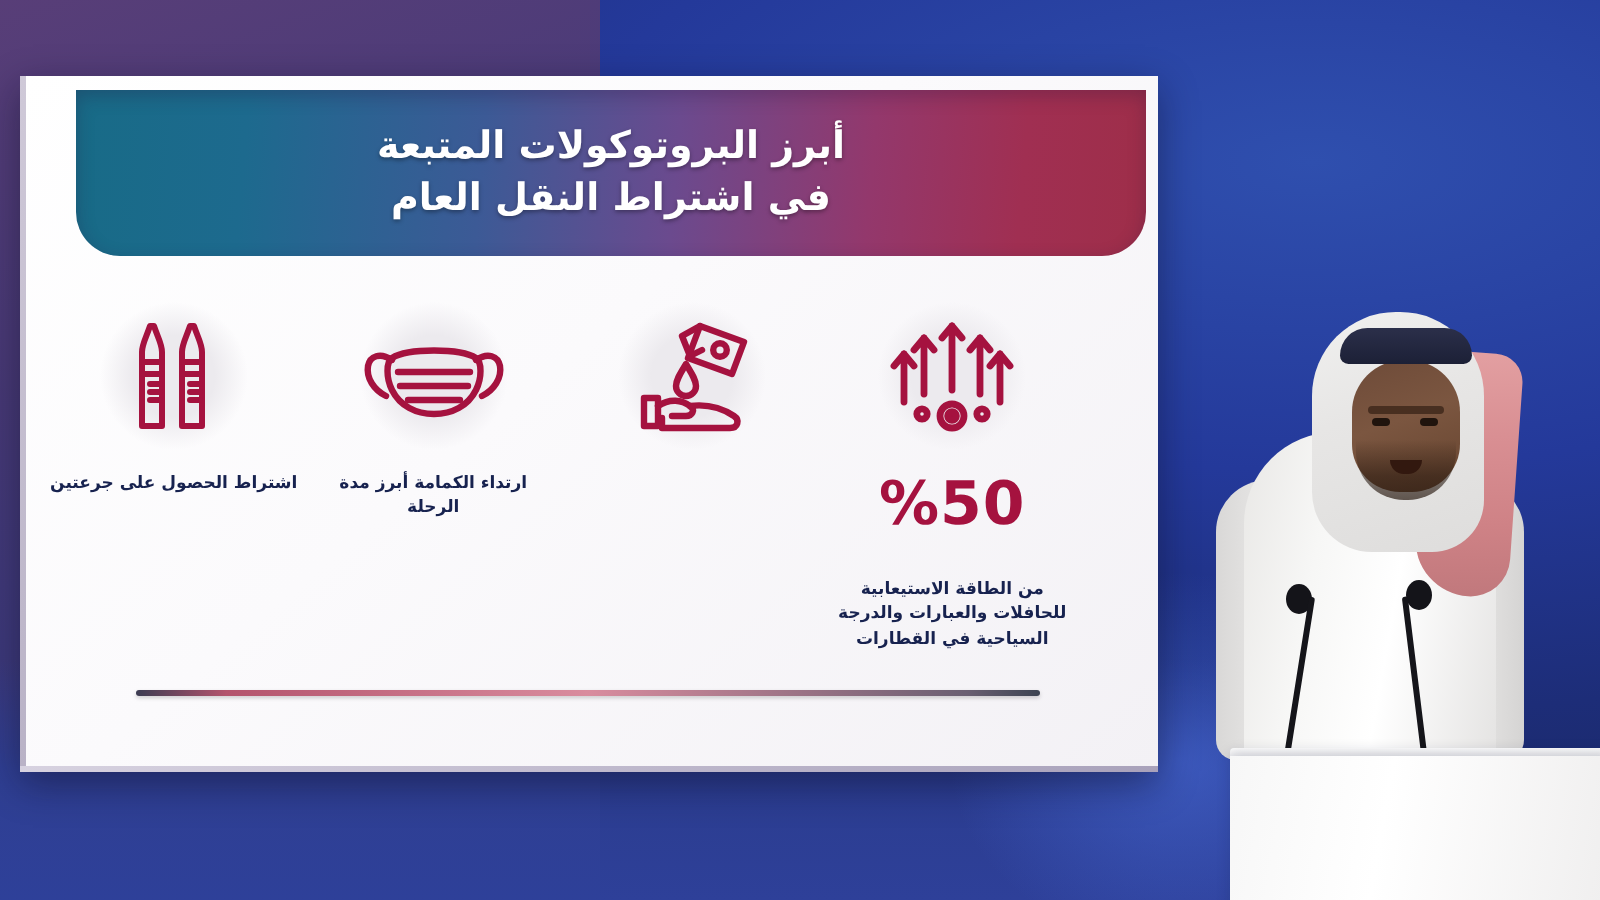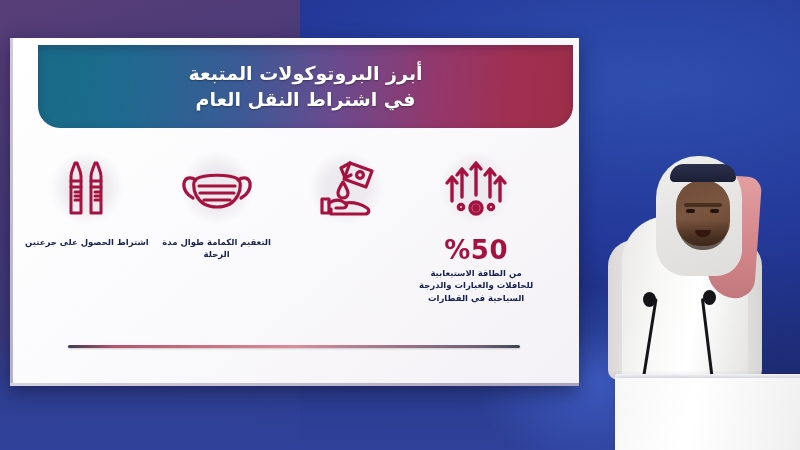--- a/index.html
+++ b/index.html
@@ -75,29 +75,29 @@
     position:relative;width:92px;height:86px;
     display:flex;align-items:center;justify-content:center;
   }
   .icon-wrap::before{
     content:"";position:absolute;left:50%;top:50%;
     width:74px;height:74px;margin:-37px 0 0 -37px;border-radius:50%;
     background:radial-gradient(closest-side,#eceaee 55%,rgba(236,234,238,0) 100%);
   }
   .icon-wrap svg{position:relative;z-index:2;}
   .pct{
-    color:#a5123f;font-size:26px;font-weight:bold;direction:rtl;
+    color:#a5123f;font-size:30px;font-weight:bold;direction:rtl;
     margin-top:4px;letter-spacing:.5px;
   }
   .cap{
     color:#17224f;font-size:8.5px;font-weight:bold;line-height:1.45;
     direction:rtl;text-align:center;margin-top:5px;width:118px;
   }
   .cap.wide{width:126px;}
-  .item.first .cap{margin-top:2px;}
+  .item.first .cap{margin-top:19px;}
 
   
   .rule{
     position:absolute;left:58px;bottom:38px;width:452px;height:3px;
     background:linear-gradient(90deg,#3c3c52 0%,#b4546d 10%,#d98c9e 50%,#6a5f72 92%,#3d4452 100%);
     border-radius:2px;
     box-shadow:0 1px 2px rgba(0,0,0,.18);
   }
 
   
@@ -216,21 +216,21 @@
         <div class="icon-wrap">
           <svg width="74" height="74" viewBox="0 0 74 74" fill="none" stroke="#a5123f" stroke-width="3.2" stroke-linecap="round" stroke-linejoin="round">
             <path d="M16 28 c8 -5 34 -5 42 0 c3 2 3 10 0 16 c-4 8 -12 12 -21 12 c-9 0 -17 -4 -21 -12 c-3 -6 -3 -14 0 -16 z"></path>
             <path d="M16 29 c-6 -4 -11 -2 -12 3 c-1 6 3 12 9 15"></path>
             <path d="M58 29 c6 -4 11 -2 12 3 c1 6 -3 12 -9 15"></path>
             <path d="M19 35 h36"></path>
             <path d="M20 42 h34"></path>
             <path d="M24 49 h26"></path>
           </svg>
         </div>
-        <div class="cap">التعقيم الكمامة طوال مدة الرحلة</div>
+        <div class="cap">ارتداء الكمامة أبرز مدة الرحلة</div>
       </div>
 
       <div class="item">
         <div class="icon-wrap">
           <svg width="74" height="74" viewBox="0 0 74 74" fill="none" stroke="#a5123f" stroke-width="3" stroke-linecap="round" stroke-linejoin="round">
             <path d="M27 12 c2 6 4 9 4 13 v37 h-10 V25 c0 -4 2 -7 4 -13 z"></path>
             <path d="M21 30 h10"></path>
             <path d="M21 36 h10"></path>
             <path d="M25 41 h5 M25 45 h5 M25 49 h5"></path>
             <path d="M47 12 c2 6 4 9 4 13 v37 h-10 V25 c0 -4 2 -7 4 -13 z"></path>

